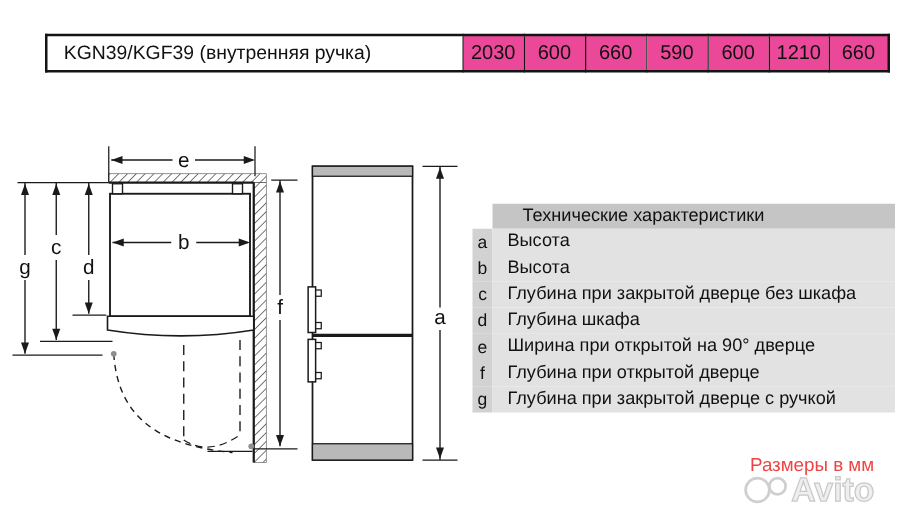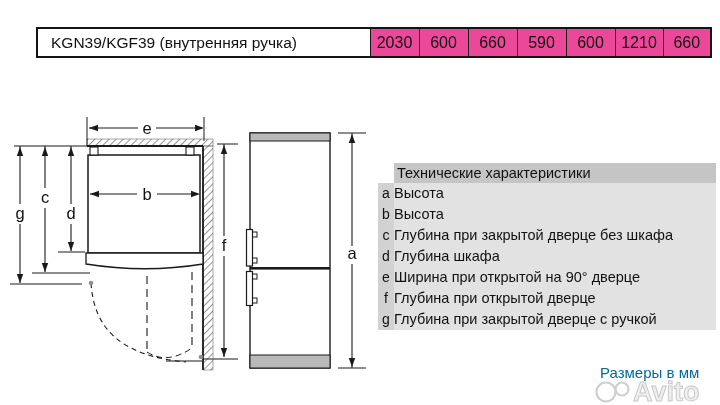--- a/index.html
+++ b/index.html
@@ -24,27 +24,27 @@
   .cell-name{padding-left:13px;text-align:left;font-size:15.5px;background:#fff;}
   .cell-letter{background:#c2c2c2;text-align:center;font-size:16px;}
   .cell-num{text-align:center;font-size:16px;background:#ec4899;}
   
   .diagram-svg{position:absolute;left:0;top:110px;}
   .diagram-svg text{font-family:"Liberation Sans","DejaVu Sans",sans-serif;font-size:16.5px;fill:#111;}
   
   .legend{position:absolute;left:378px;top:163px;width:338px;font-size:14.5px;}
   .legend-title{
     margin-left:16px;height:20px;line-height:20px;
-    background:#c5c5c5;padding-left:3px;
+    background:#c5c5c5;padding-left:24px;
   }
   .legend-row{display:flex;height:21px;line-height:21px;}
   .legend-key{width:16px;background:#d2d2d2;text-align:center;font-size:14px;}
-  .legend-desc{flex:1;background:#e2e2e2;padding-left:0;}
-  
-  .units-note{position:absolute;left:600px;top:364px;font-size:15px;color:#0369a1;}
+  .legend-desc{flex:1;background:#e2e2e2;padding-left:12px;}
+  
+  .units-note{position:absolute;left:600px;top:364px;font-size:15px;color:#ef4444;}
   .watermark-svg{position:absolute;left:592px;top:377px;}
 </style>
 </head>
 <body>
 
 <table class="spec-table">
   <colgroup>
     <col style="width:333px">
       <col style="width:49px">
       <col style="width:49px">

